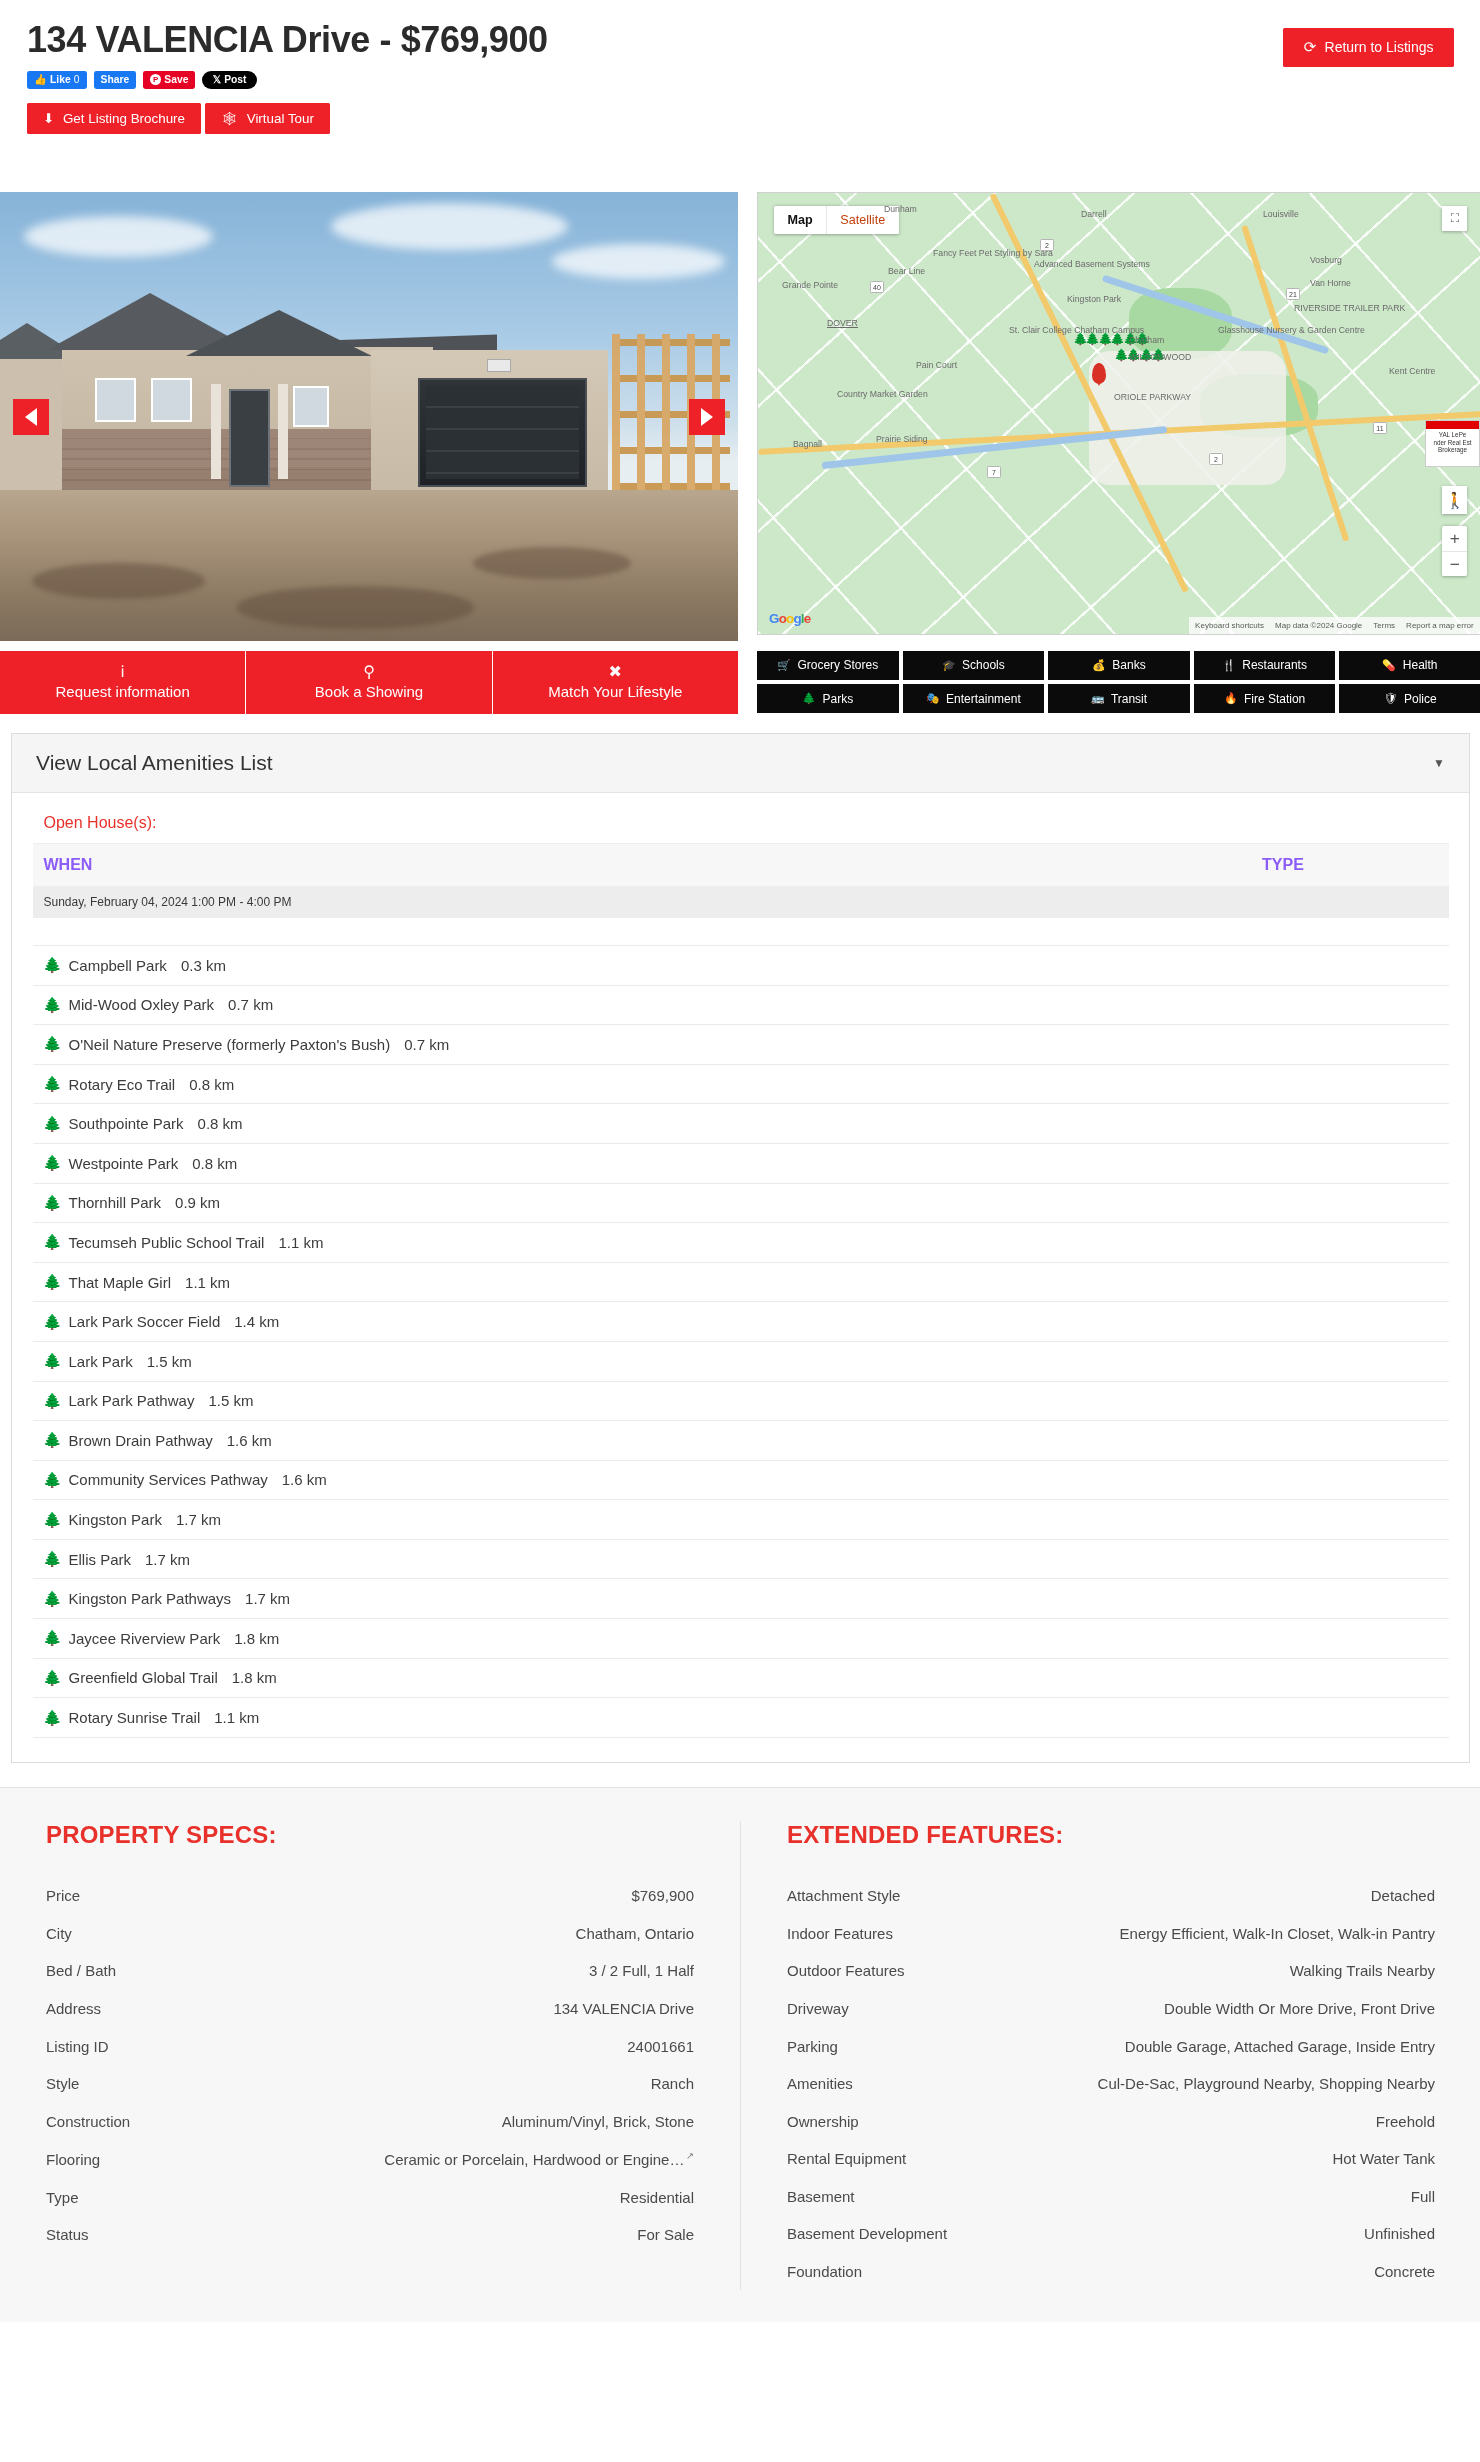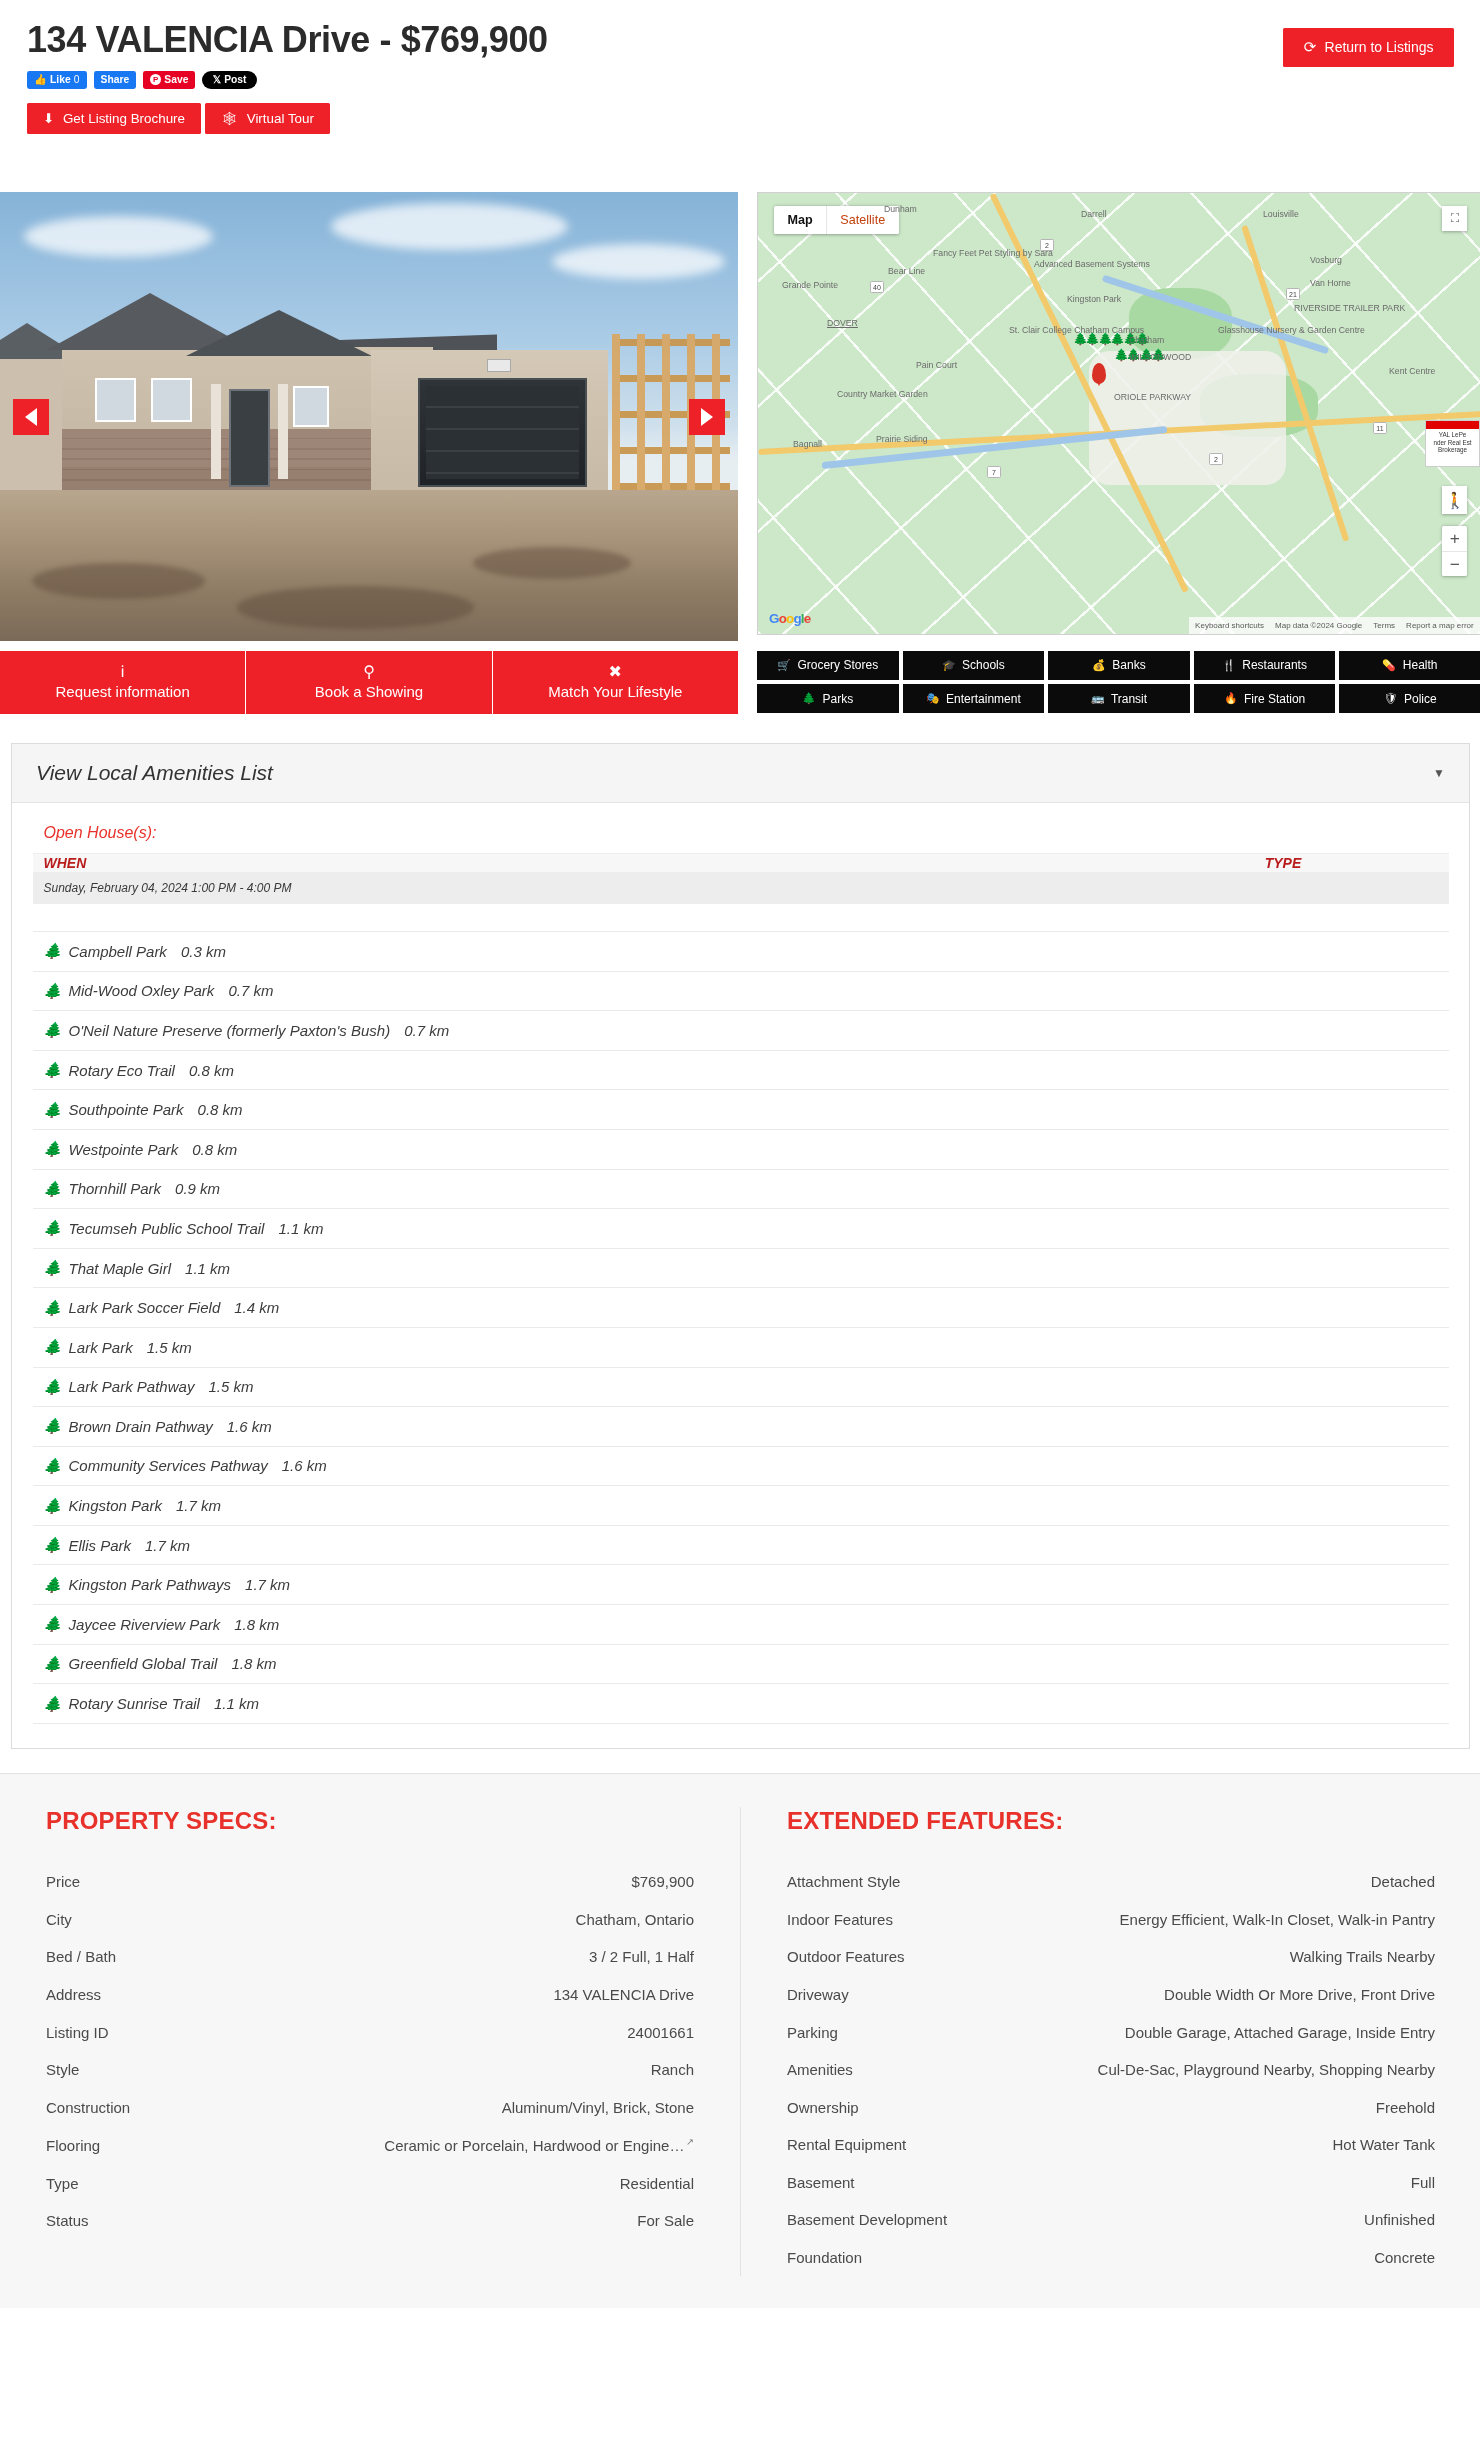--- a/index.html
+++ b/index.html
@@ -305,46 +305,45 @@
   }
   .amen-btn {
     background: #0b0b0b; color: #fff; height: 29px;
     display: flex; align-items: center; justify-content: center; gap: 6.3px;
     font-size: 12px; cursor: pointer; white-space: nowrap;
   }
   .amen-btn .ico { font-size: 11px; }
 
   
   .panel {
-    margin: 29px 11px 0 11px;
+    margin: 19px 11px 0 11px;
     border: 0.8px solid #dcdcdc;
     background: #fff;
-    font-style: italic;
   }
   .panel-head {
     background: #f5f5f5;
     padding: 17.3px 24px;
     font-size: 21px;
     color: #333;
     display: flex;
     align-items: center;
     justify-content: space-between;
     cursor: pointer;
     border-bottom: 0.8px solid #e4e4e4;
   }
   .chev { font-size: 12px; color: #555; }
 
   .panel-body { padding: 20.5px 20.5px 24px 20.5px; }
   .open-house-title {
     color: #e8312a; font-size: 16px; margin: 0 0 11px 11px;
   }
   .oh-table { width: 100%; border-collapse: collapse; margin-bottom: 27px; }
   .oh-table th {
-    background: #f7f7f7; text-align: left; font-size: 14px; color: #b91c1c;
-    padding: 1px 11px; font-weight: bold; border-top:0.8px solid #eee; border-bottom:0.8px solid #eee;
+    background: #f7f7f7; text-align: left; font-size: 16px; color: #8b5cf6;
+    padding: 12px 11px; font-weight: bold; border-top:0.8px solid #eee; border-bottom:0.8px solid #eee;
   }
   .oh-table th.type-col { text-align: center; width: 331px; }
   .oh-table td {
     background: #ededed; font-size: 12px; color: #3a3a3a; padding: 8.7px 11px;
   }
 
   .amen-list { list-style: none; }
   .amen-item {
     display: flex; align-items: center; gap: 14px;
     padding: 10.3px 11px;

